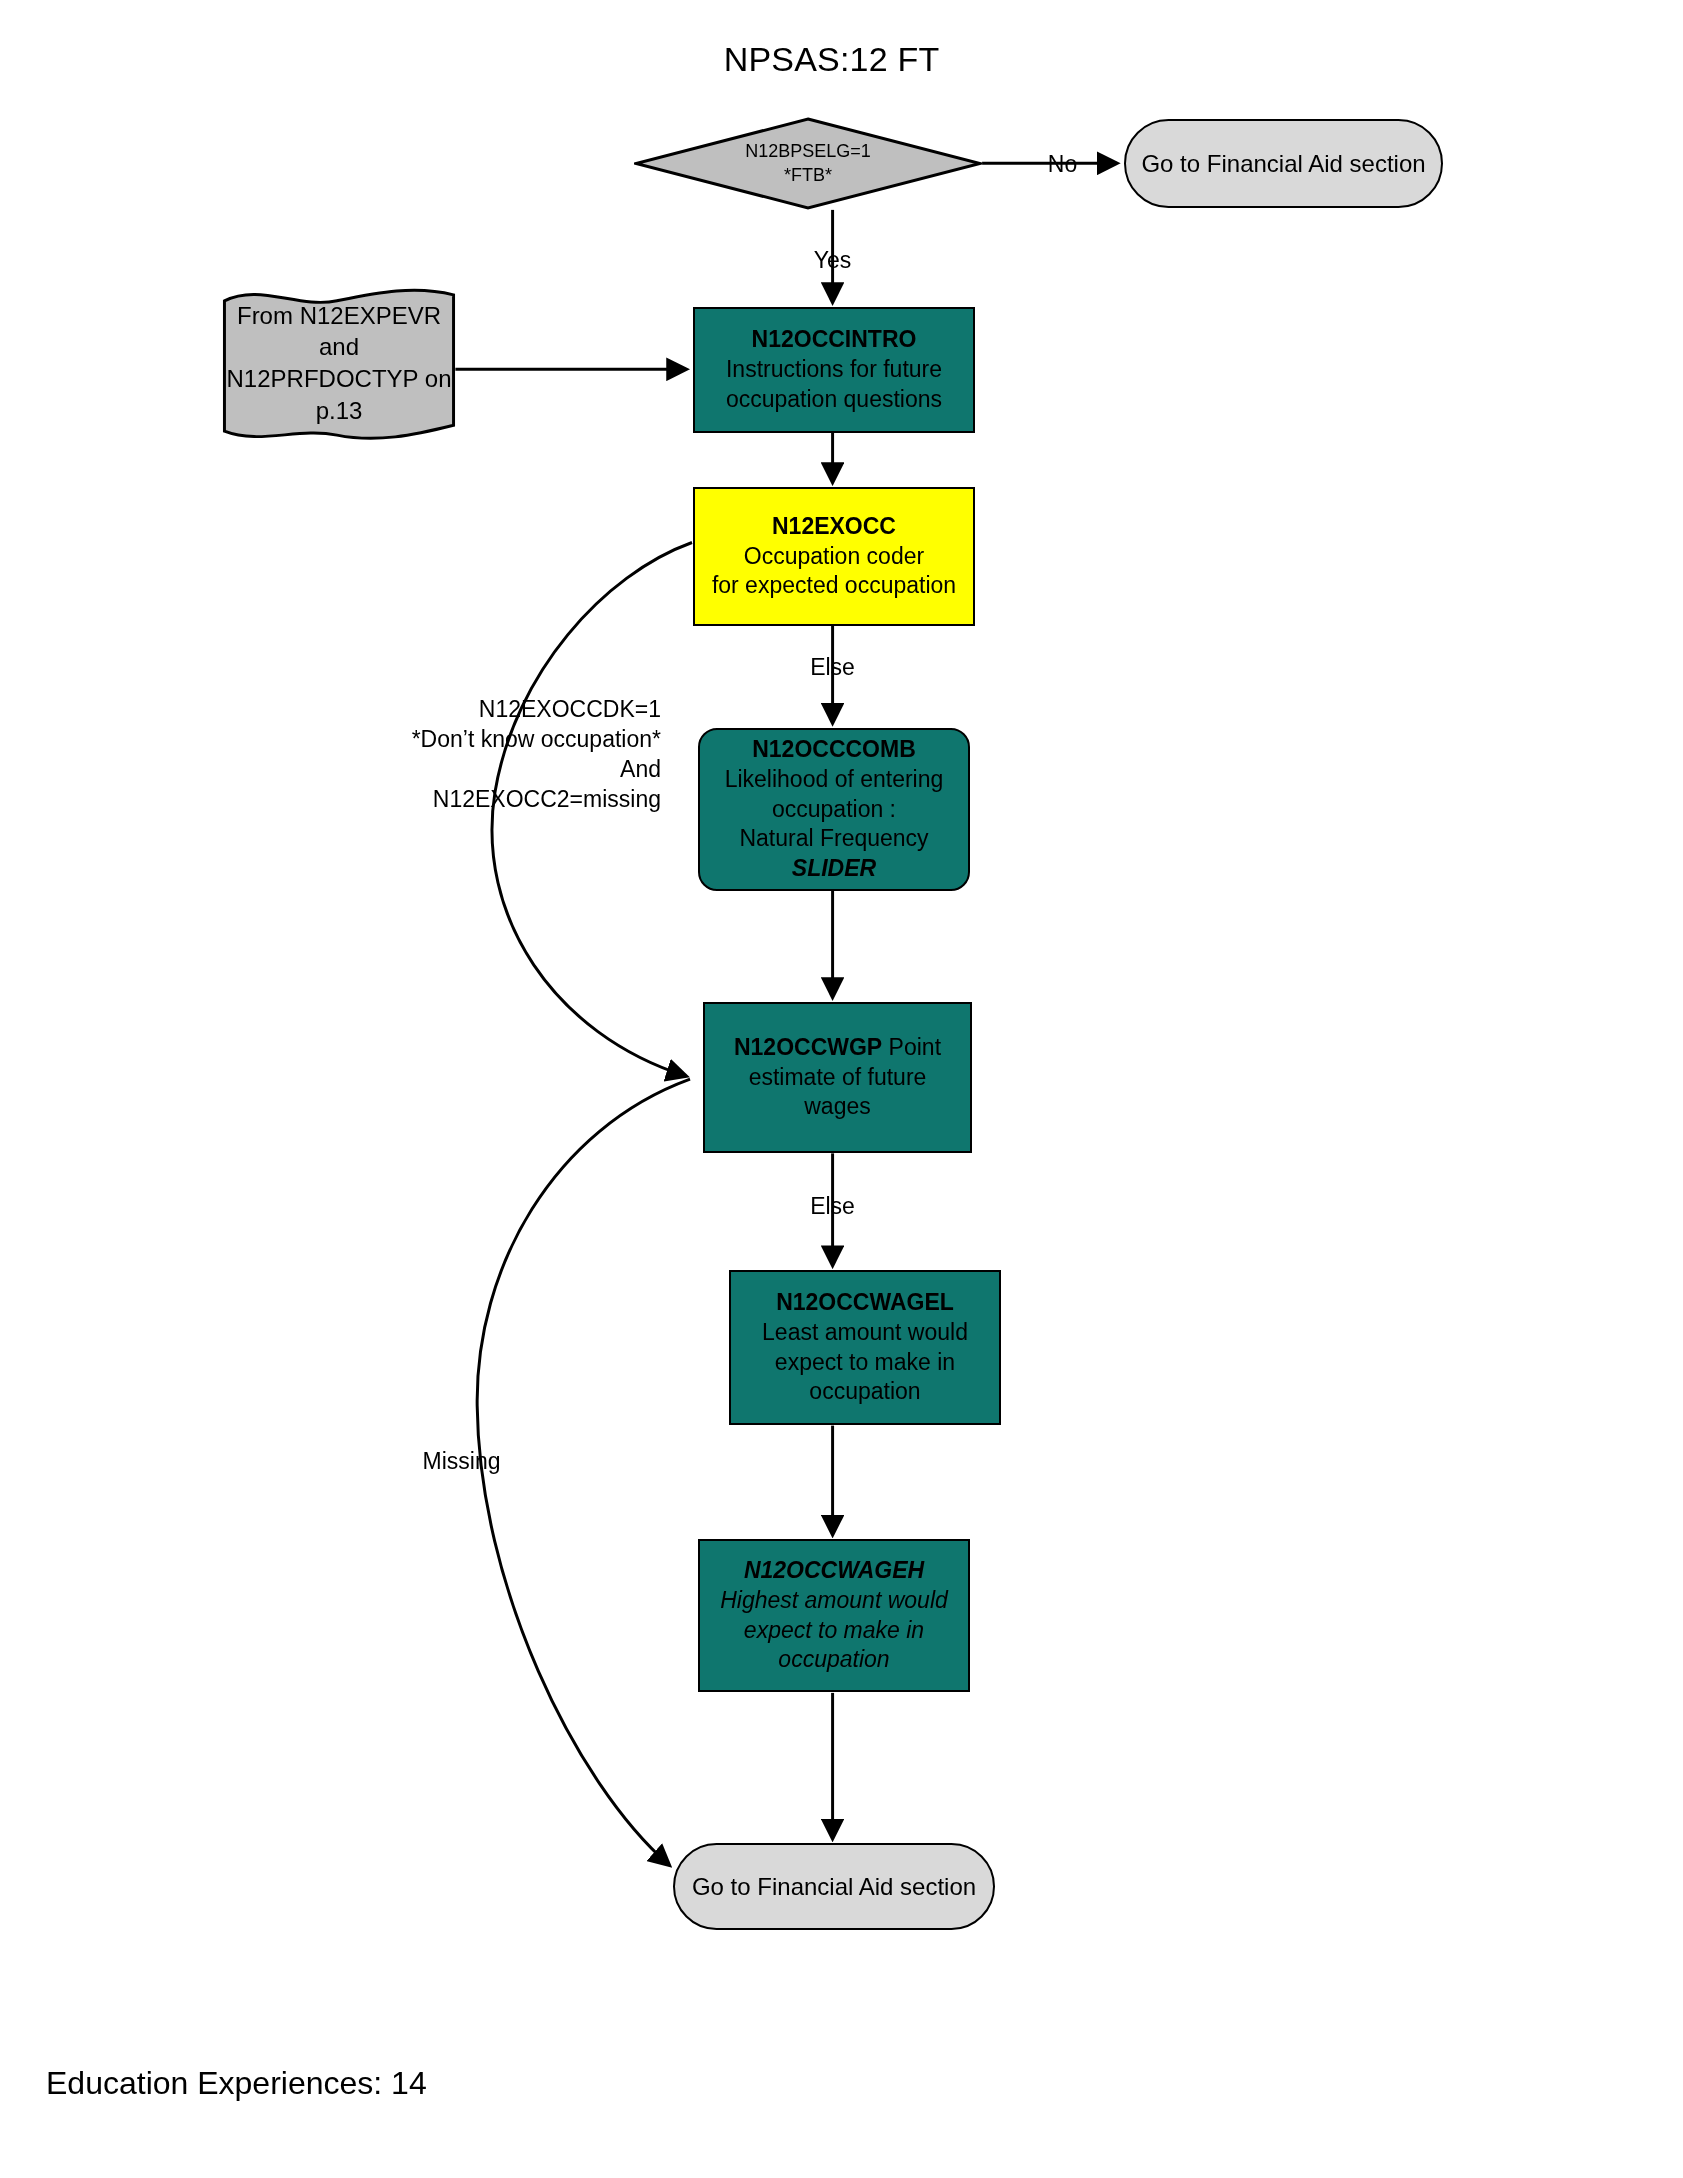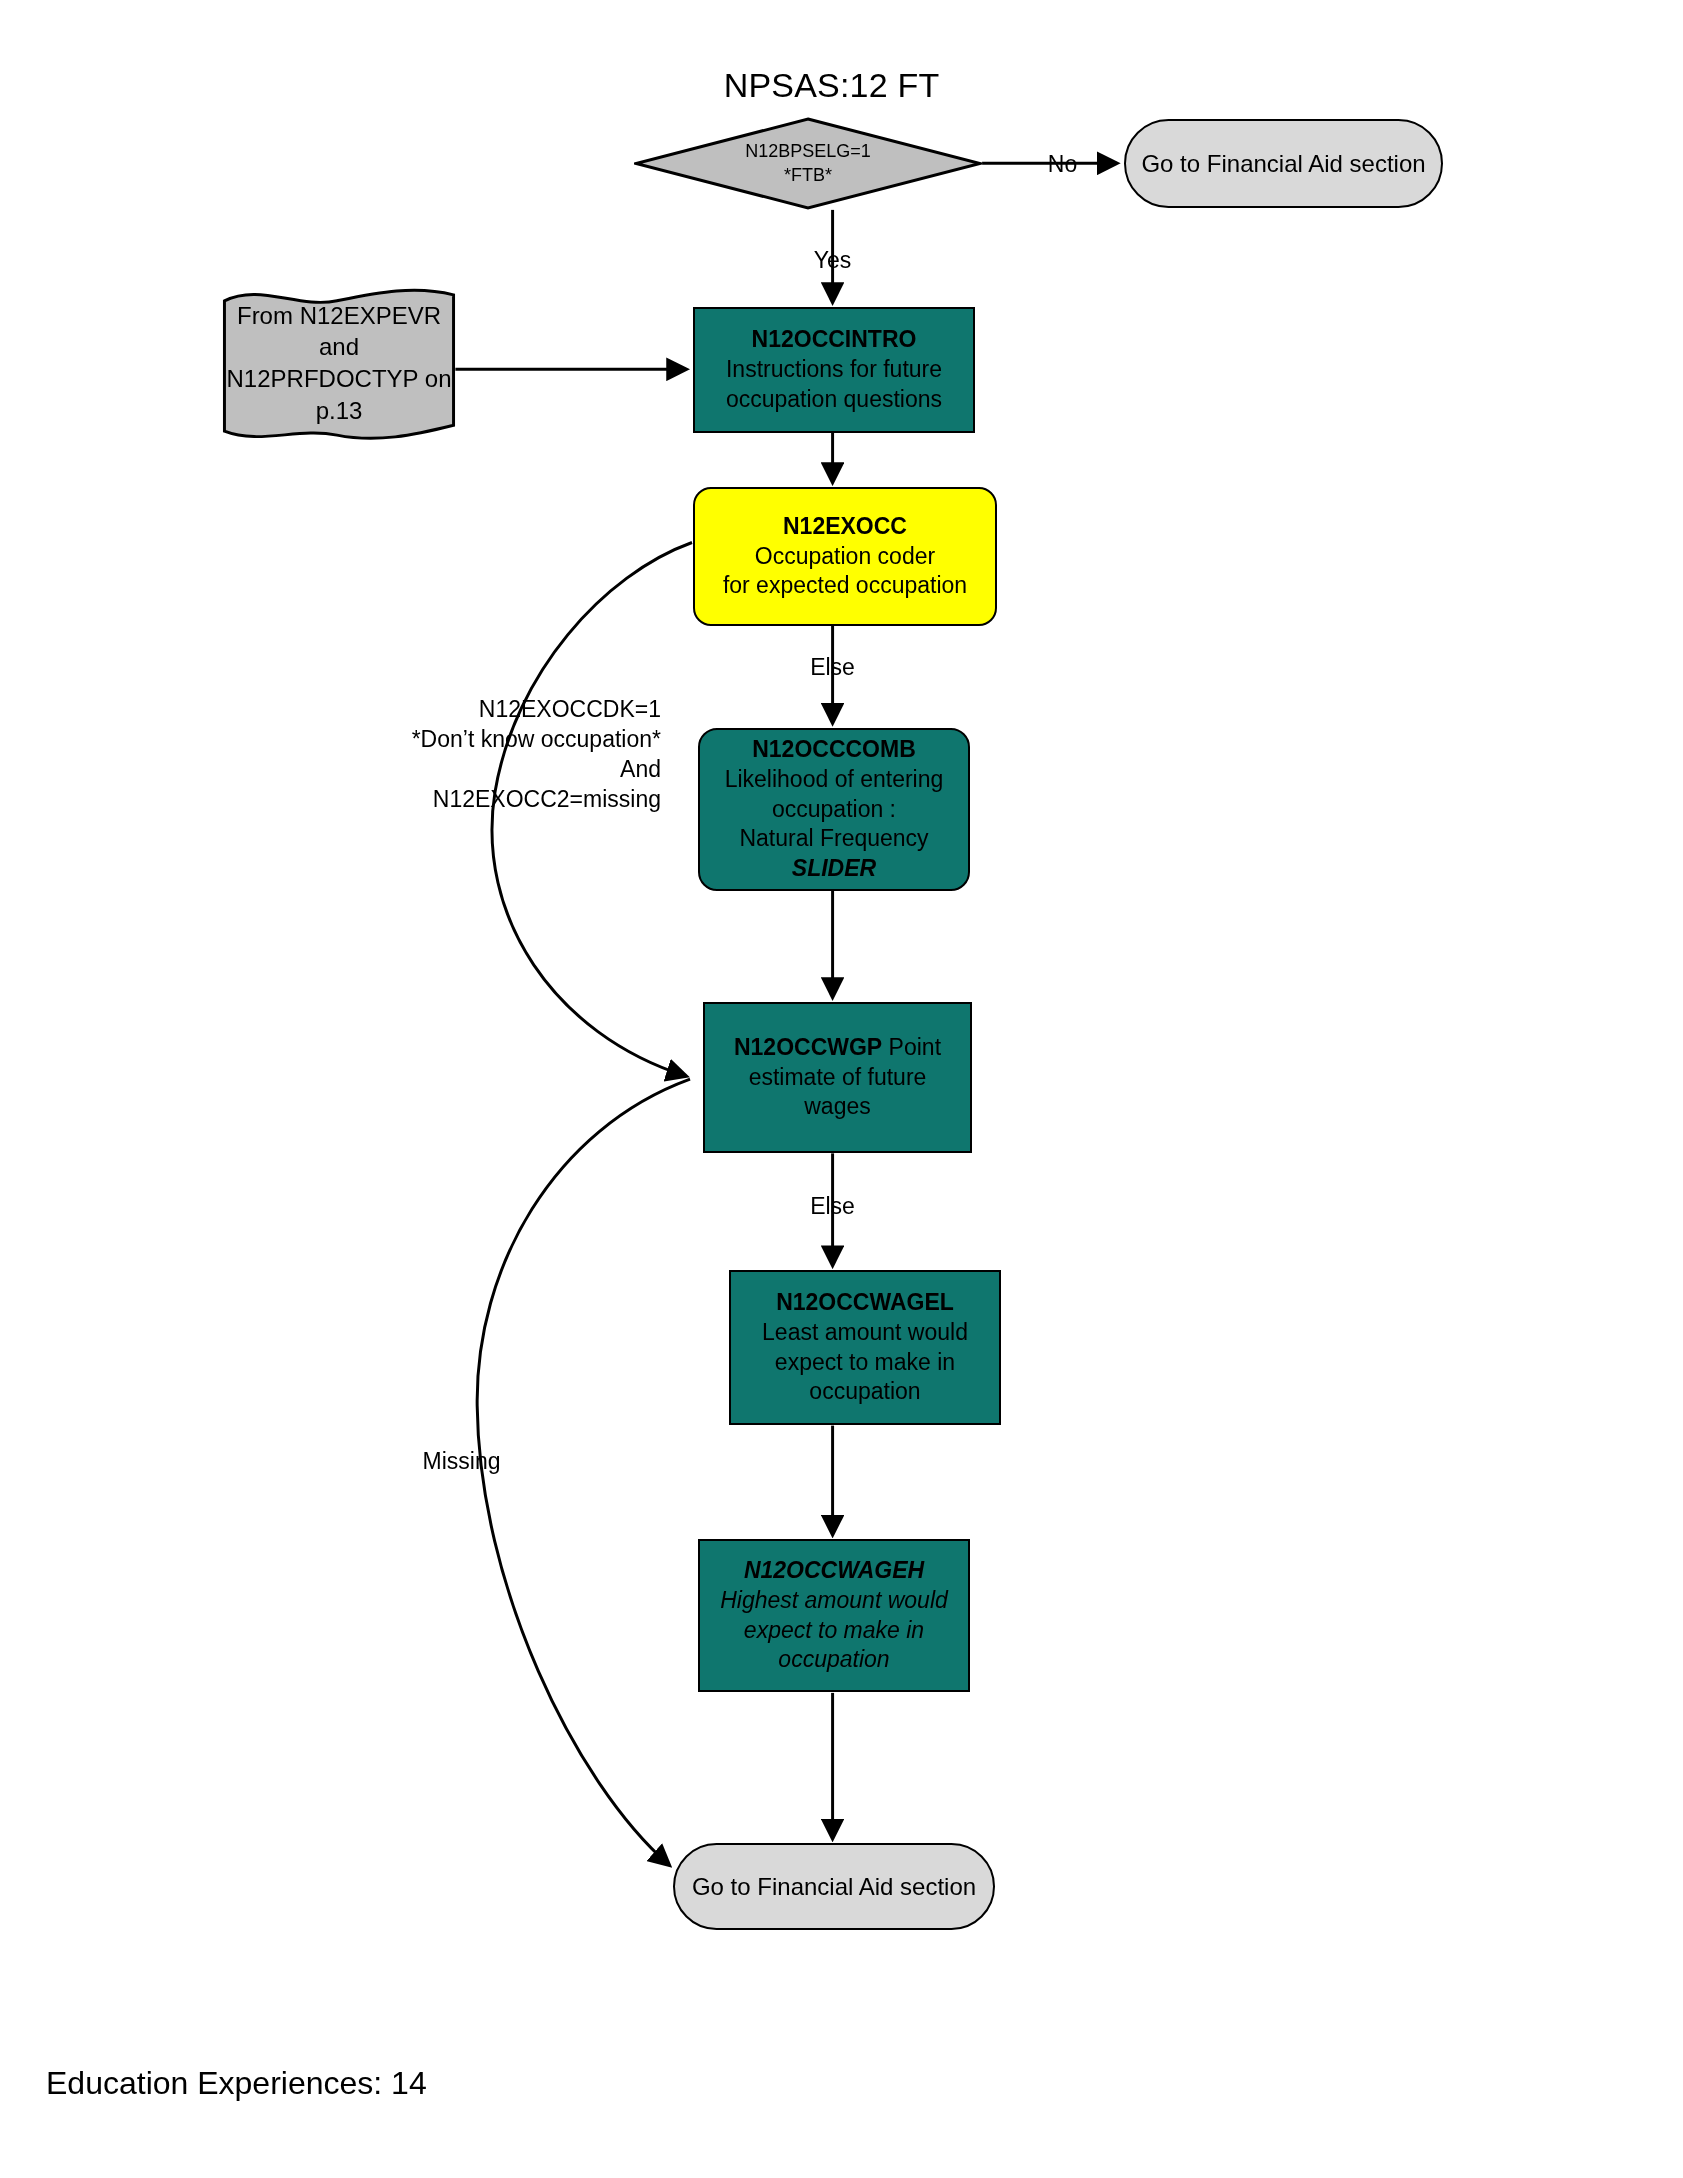--- a/index.html
+++ b/index.html
@@ -37,21 +37,20 @@
   }
   
   #title {
     position: absolute;
     left: 594px;
     top: 40px;
     width: 475px;
     text-align: center;
     font-size: 34px;
     letter-spacing: 0.2px;
-    margin-top: 26px;
   }
   
   .proc {
     border: 2px solid #000000;
     font-size: 23px;
     padding: 4px 8px;
   }
   .proc.blue  { background: #0f766e; }
   .proc.yellow{ background: #FFFF00; }
   .proc .code { font-weight: bold; }
@@ -187,21 +186,21 @@
   </div>
 
   <div class="node proc blue" style="left:693px; top:307px; width:282px; height:126px;">
     <span>
       <span class="code">N12OCCINTRO</span><br>
       <span>Instructions for future</span><br>
       <span>occupation questions</span>
     </span>
   </div>
 
-  <div class="node proc yellow" style="left:693px; top:487px; width:304px; height:139px;border-radius:18px;">
+  <div class="node proc yellow" style="left:693px; top:487px; width:282px; height:139px;">
     <span>
       <span class="code">N12EXOCC</span><br>
       <span>Occupation coder</span><br>
       <span>for expected occupation</span>
     </span>
   </div>
 
   <div class="node proc blue" style="left:698px; top:728px; width:272px; height:163px;border-radius:19px;">
     <span>
       <span class="code">N12OCCCOMB</span><br>

